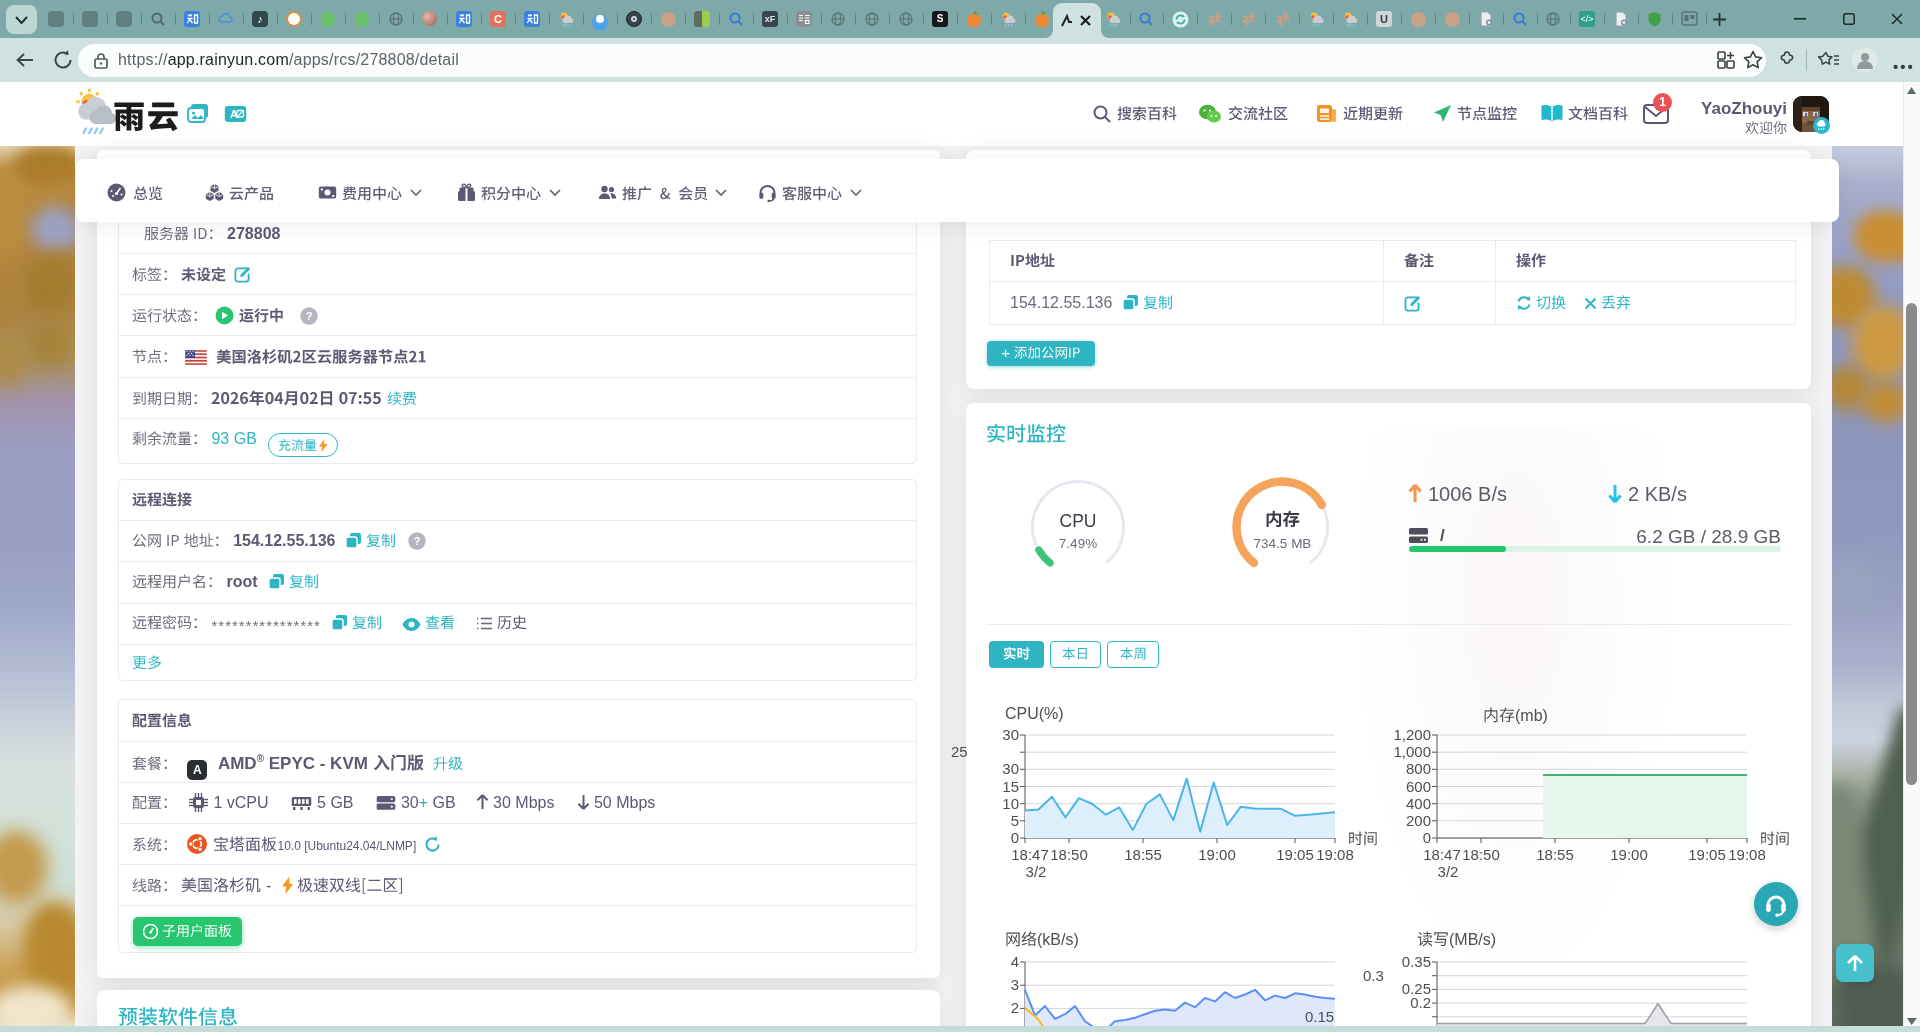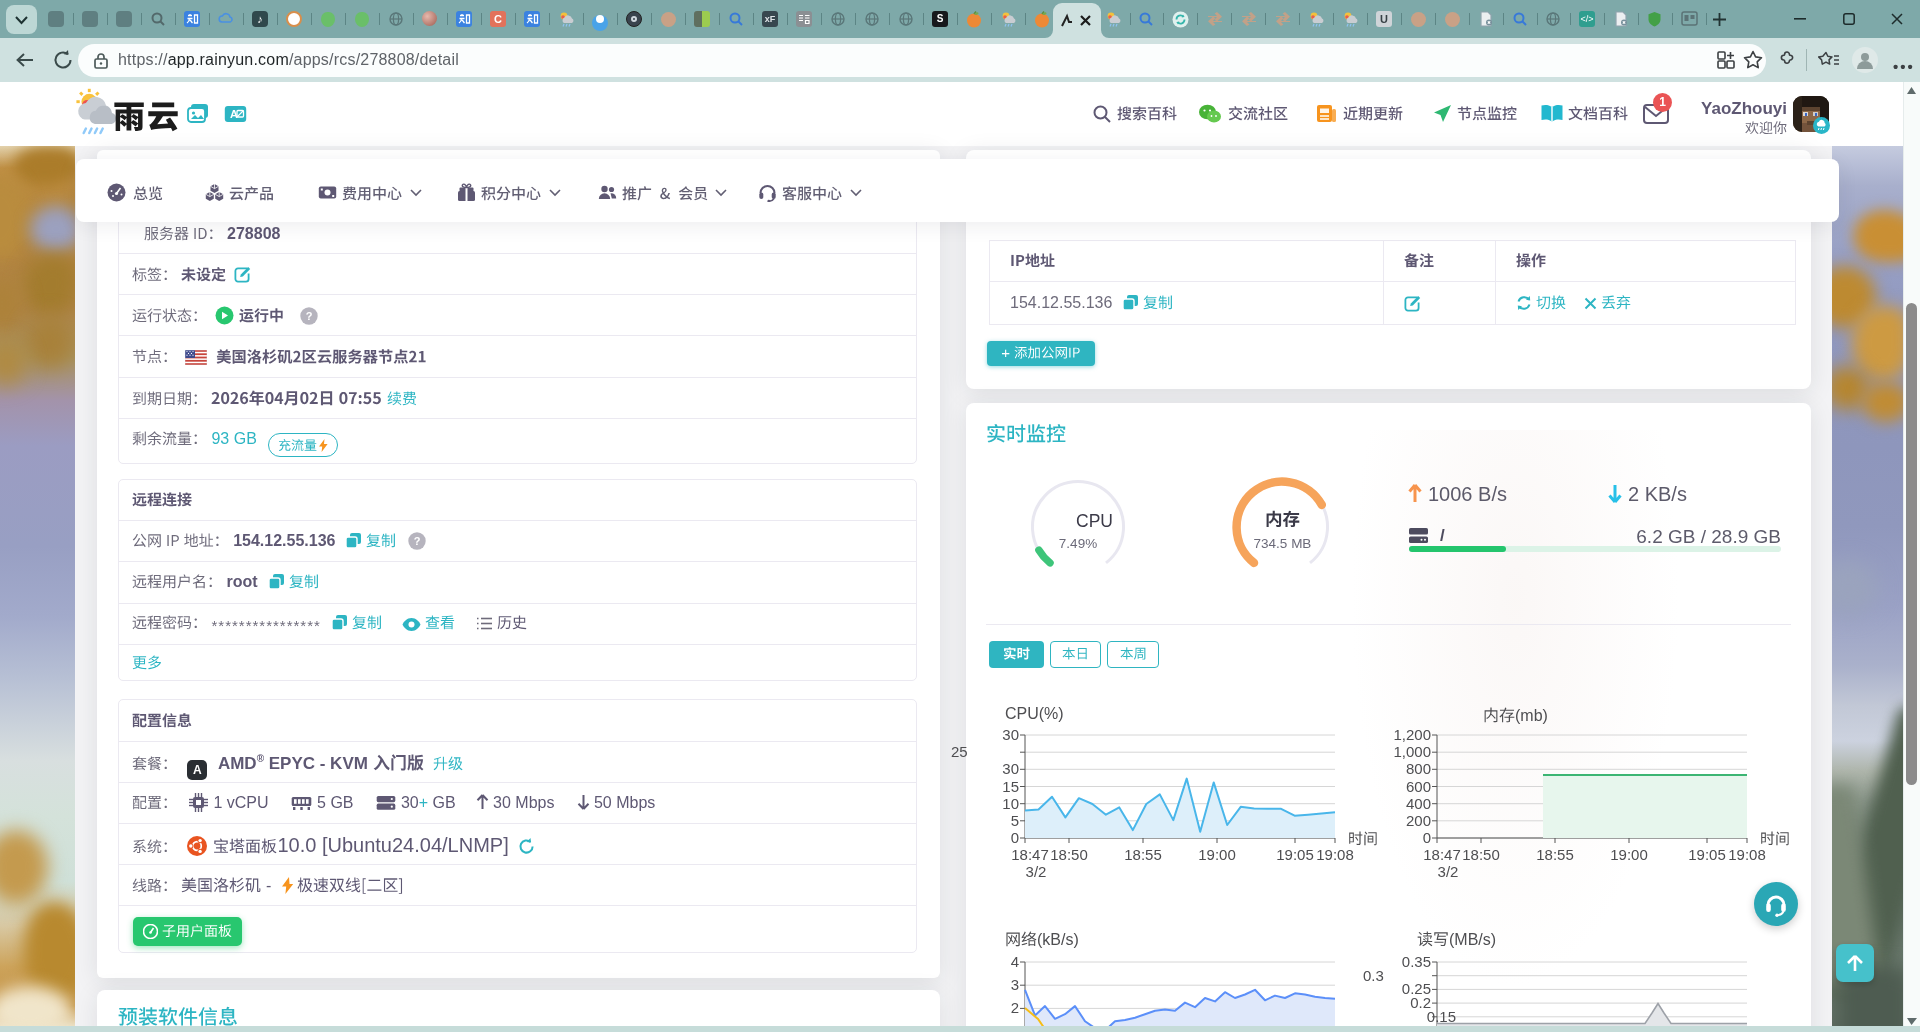--- a/index.html
+++ b/index.html
@@ -1190,21 +1190,21 @@
         <circle cx="13.1" cy="4.6" r="1.7"></circle>
         <circle cx="13.1" cy="15.4" r="1.7"></circle>
       </g>
     </svg><svg class="cjk" width="64.0" height="20.0" viewBox="0 -100 400 125" style="vertical-align:-4.00px" fill="#5e5873">
       <g>
         <use href="#r5B9D" x="0"></use>
         <use href="#r5854" x="100"></use>
         <use href="#r9762" x="200"></use>
         <use href="#r677F" x="300"></use>
       </g>
-    </svg><span style="font-size:20px;color:#5e5873">10.0 [Ubuntu24.04/LNMP] </span>
+    </svg><span style="font-size:12px;color:#5e5873">10.0 [Ubuntu24.04/LNMP] </span>
 <svg style="vertical-align:-3px;margin-left:4px" width="17" height="17">
       <path d="M14.6 8.5a6.1 6.1 0 1 1-2.1-4.6" fill="none" stroke="#2db5c3" stroke-width="2"></path>
       <path d="M12.5 0l.6 4.6-4.4-.7z" fill="#2db5c3"></path>
     </svg></div>
 <div class="abs" style="left:132px;top:875px"><svg class="cjk" width="45.0" height="18.8" viewBox="0 -100 300 125" style="vertical-align:-3.75px" fill="#6e6b7b">
       <g>
         <use href="#r7EBF" x="0"></use>
         <use href="#r8DEF" x="100"></use>
         <use href="#rFF1A" x="200"></use>
       </g>
@@ -1328,21 +1328,21 @@
     <path d="M449 99V82M449 82l-5.5 6.5M449 82l5.5 6.5" fill="none" stroke="#f7944d" stroke-width="3"></path>
     <path d="M649 82v17M649 99l-5.5-6.5M649 99l5.5-6.5" fill="none" stroke="#27c0e8" stroke-width="3"></path>
     <rect x="443" y="125" width="19" height="6.6" rx="1.6" fill="#4d4b5e"></rect>
     <rect x="443" y="133.4" width="19" height="6.6" rx="1.6" fill="#4d4b5e"></rect>
     <circle cx="459" cy="136.7" r="1" fill="#fff"></circle>
     <circle cx="455.5" cy="136.7" r="1" fill="#fff"></circle>
     <rect x="443" y="143" width="372" height="6" rx="3" fill="#dcf3e7"></rect>
     <rect x="443" y="143" width="97" height="6" rx="3" fill="#24c56d"></rect>
     <rect x="20" y="221" width="805" height="1" fill="#ebe9f1"></rect>
   </svg>
-<div class="abs" style="left:1043px;top:511px;width:70px;text-align:right;font-size:17.5px;color:#3b3a48">CPU</div>
+<div class="abs" style="left:1043px;top:511px;width:70px;text-align:center;font-size:17.5px;color:#3b3a48">CPU</div>
 <div class="abs" style="left:1043px;top:536px;width:70px;text-align:center;font-size:13.5px;color:#6b6a79">7.49%</div>
 <div class="abs" style="left:1240px;top:508px;width:85px;text-align:center"><svg class="cjk" width="35.0" height="21.9" viewBox="0 -100 200 125" style="vertical-align:-4.38px" fill="#3b3a48">
       <g>
         <use href="#b5185" x="0"></use>
         <use href="#b5B58" x="100"></use>
       </g>
     </svg></div>
 <div class="abs" style="left:1240px;top:536px;width:85px;text-align:center;font-size:13.5px;color:#6b6a79">734.5 MB</div>
 <div class="abs" style="left:1428px;top:483px;font-size:20px;color:#5c5a6a">1006 B/s</div>
 <div class="abs" style="left:1628px;top:483px;font-size:20px;color:#5c5a6a">2 KB/s</div>
@@ -1470,21 +1470,21 @@
 <div class="abs chlbl" style="left:1363px;top:795px;width:68px;text-align:right">400</div>
 <div class="abs chlbl" style="left:1363px;top:812px;width:68px;text-align:right">200</div>
 <div class="abs chlbl" style="left:1363px;top:829px;width:68px;text-align:right">0</div>
 <div class="abs chlbl" style="left:951px;top:953px;width:68px;text-align:right">4</div>
 <div class="abs chlbl" style="left:951px;top:976px;width:68px;text-align:right">3</div>
 <div class="abs chlbl" style="left:951px;top:999px;width:68px;text-align:right">2</div>
 <div class="abs chlbl" style="left:1363px;top:953px;width:68px;text-align:right">0.35</div>
 <div class="abs chlbl" style="left:1363px;top:967px;width:68px;text-align:left">0.3</div>
 <div class="abs chlbl" style="left:1363px;top:980px;width:68px;text-align:right">0.25</div>
 <div class="abs chlbl" style="left:1363px;top:994px;width:68px;text-align:right">0.2</div>
-<div class="abs chlbl" style="left:1388px;top:1008px;width:68px;text-align:right">0.15</div>
+<div class="abs chlbl" style="left:1305px;top:1008px;width:68px;">0.15</div>
 <div class="abs chlbl" style="left:1000px;top:846px;width:60px;text-align:center">18:47</div>
 <div class="abs chlbl" style="left:1039px;top:846px;width:60px;text-align:center">18:50</div>
 <div class="abs chlbl" style="left:1113px;top:846px;width:60px;text-align:center">18:55</div>
 <div class="abs chlbl" style="left:1187px;top:846px;width:60px;text-align:center">19:00</div>
 <div class="abs chlbl" style="left:1265px;top:846px;width:60px;text-align:center">19:05</div>
 <div class="abs chlbl" style="left:1305px;top:846px;width:60px;text-align:center">19:08</div>
 <div class="abs chlbl" style="left:1006px;top:863px;width:60px;text-align:center">3/2</div>
 <div class="abs" style="left:1348px;top:829px"><svg class="cjk" width="30.0" height="18.8" viewBox="0 -100 200 125" style="vertical-align:-3.75px" fill="#4e4e51">
       <g>
         <use href="#r65F6" x="0"></use>

